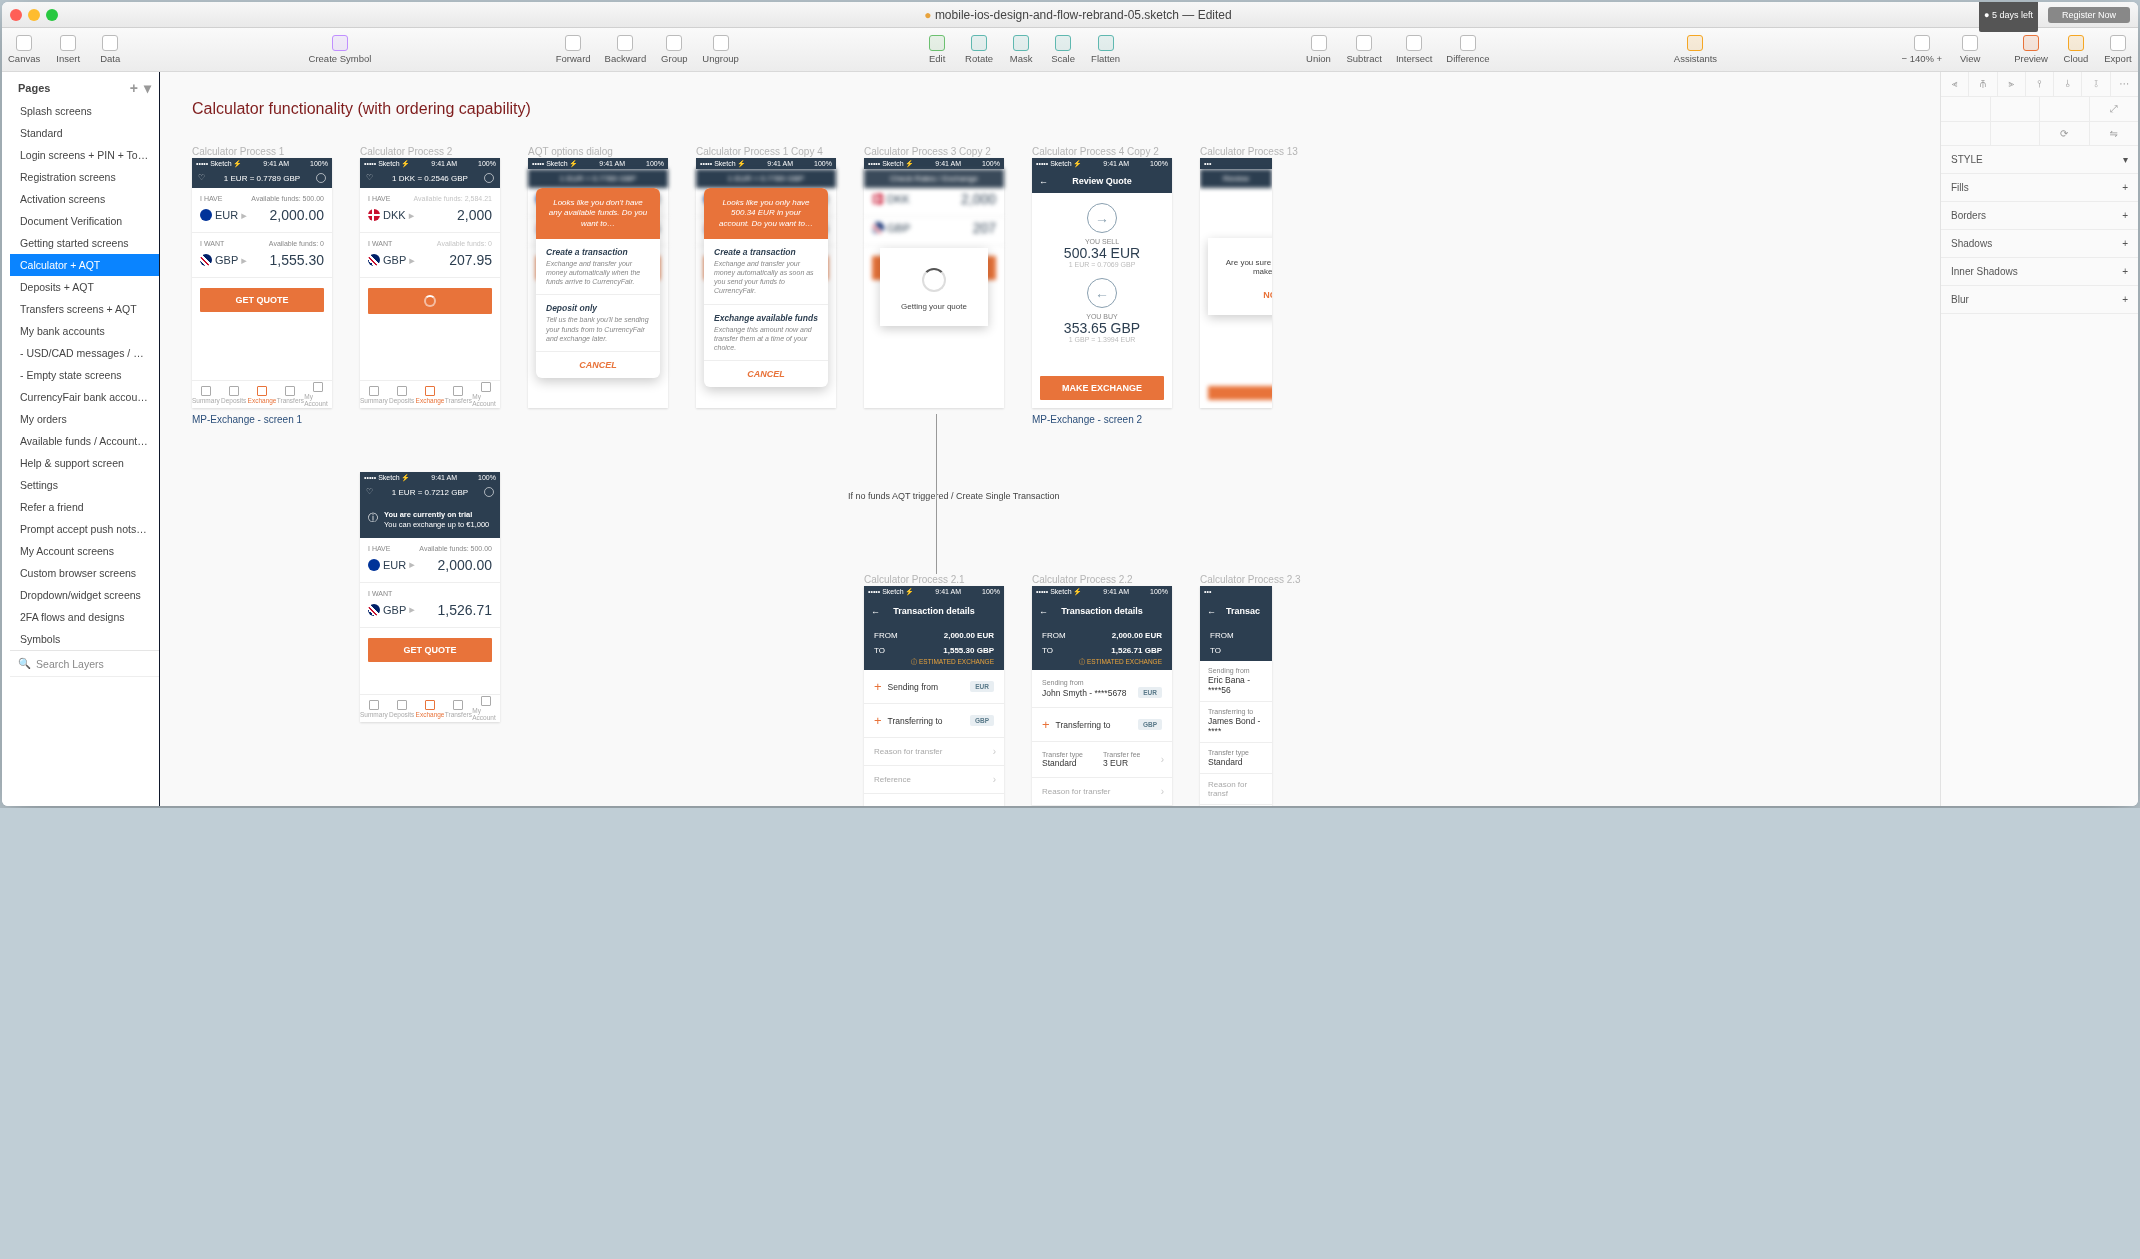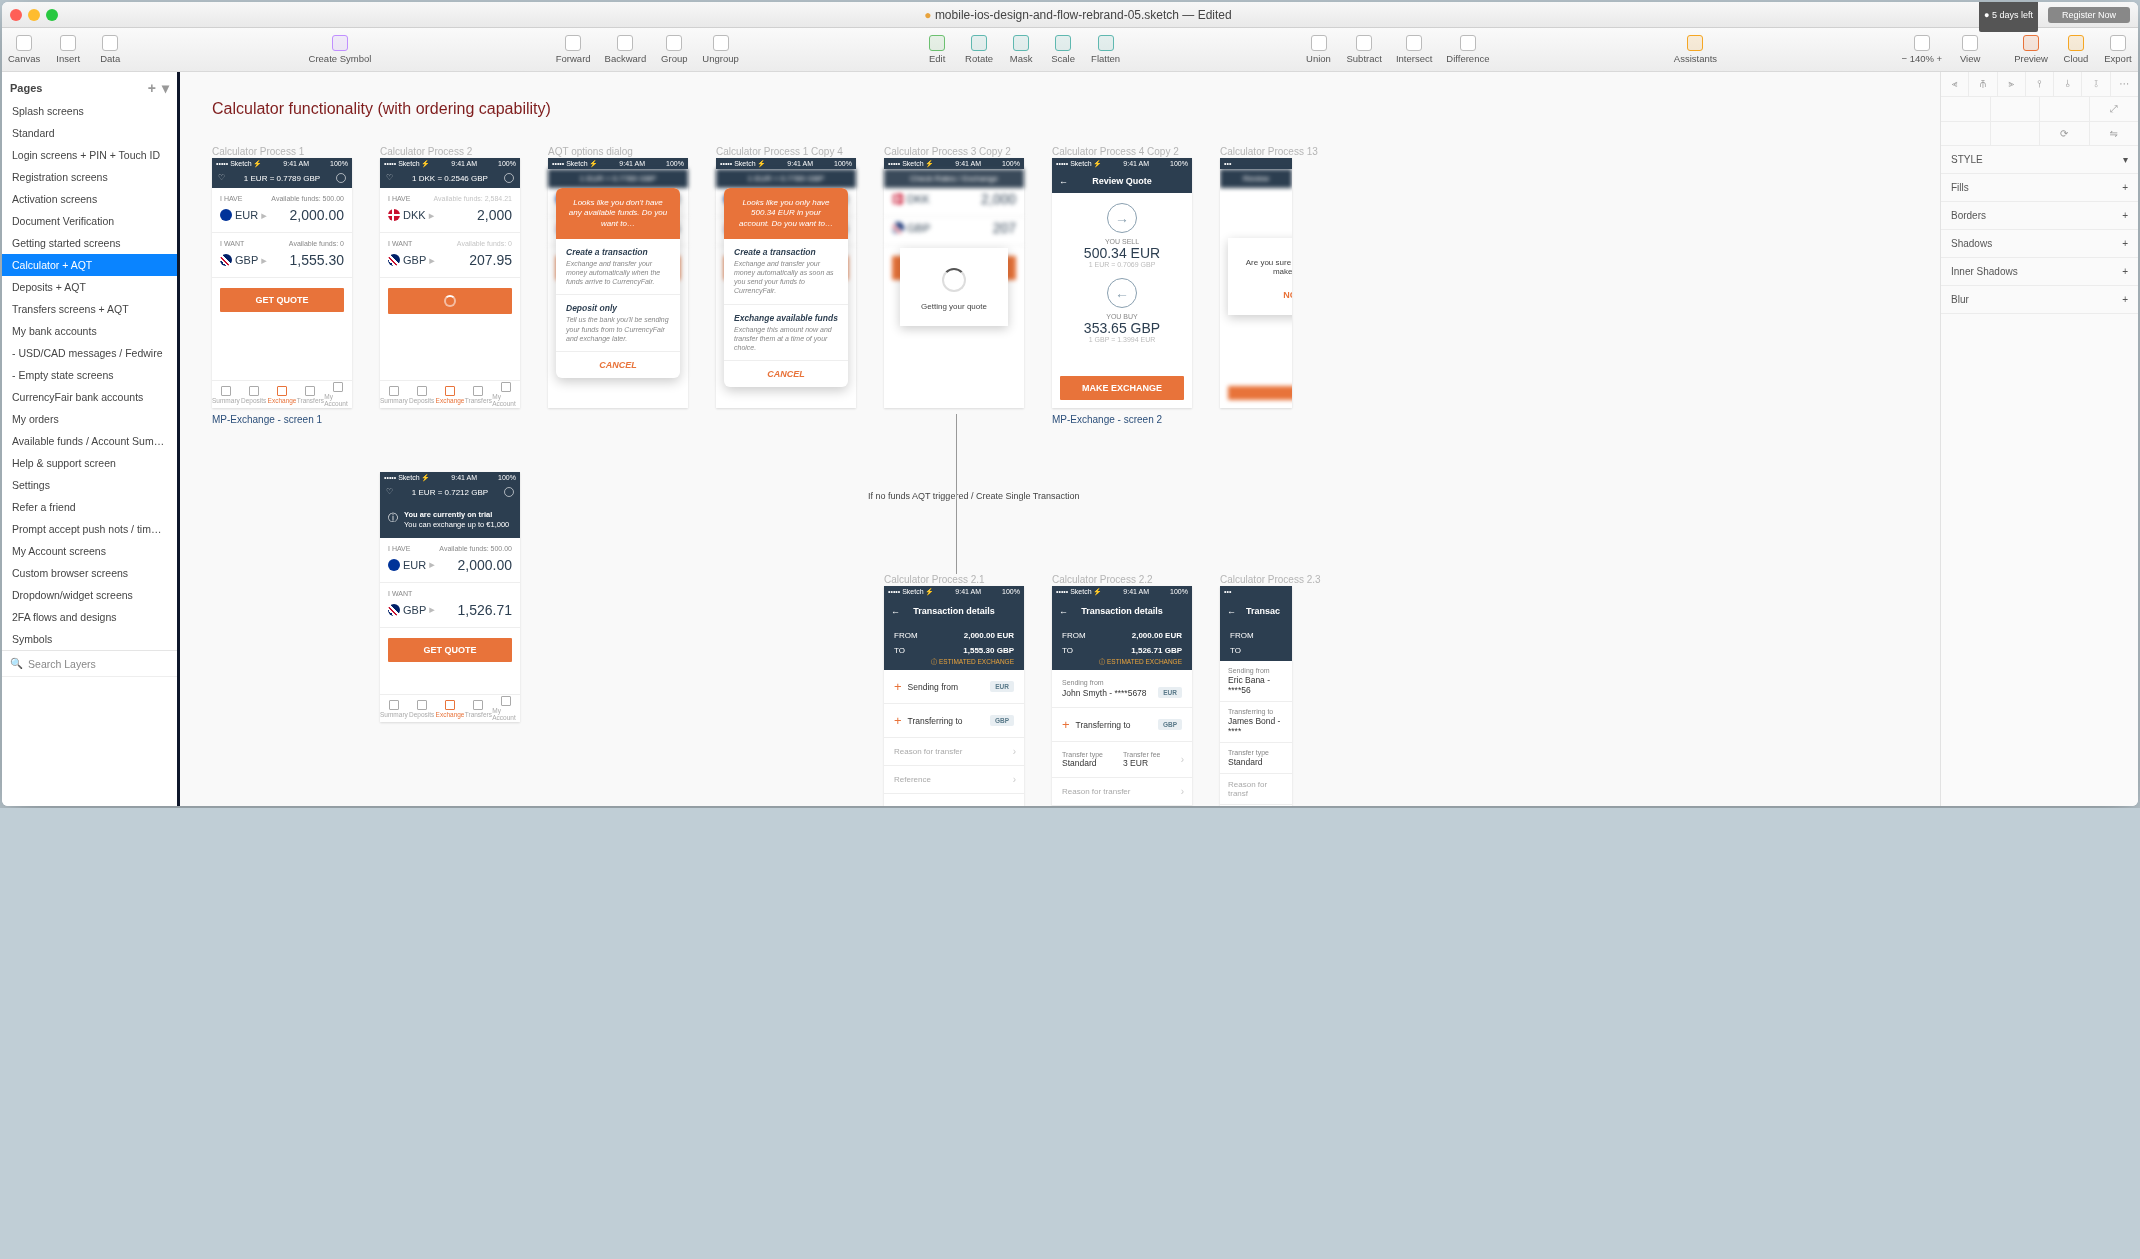--- a/index.html
+++ b/index.html
@@ -16,21 +16,21 @@
 .tbgroup{display:flex; gap:14px; align-items:flex-end;}
 .tbtn{display:flex; flex-direction:column; align-items:center; gap:2px; cursor:default; min-width:28px;}
 .tbtn .ic{width:16px;height:16px;border:1px solid #bbb;border-radius:3px;background:#fff;}
 .tbtn.purple .ic{border-color:#c08fff;background:#c08fff20;}
 .tbtn.green .ic{border-color:#6cc070;background:#6cc07020;}
 .tbtn.teal .ic{border-color:#5fb8b0;background:#5fb8b020;}
 .tbtn.orange .ic{border-color:#f5a623;background:#f5a62325;}
 .tbtn.dorange .ic{border-color:#e8733a;background:#e8733a25;}
 .spacer{flex:1}
 .body { flex:1; display:flex; overflow:hidden; }
-.left { width:178px; border-right:3px solid #0f172a; display:flex; flex-direction:column; background:#fff; }
+.left { width:158px; border-right:1px solid #0f172a; display:flex; flex-direction:column; background:#fff;padding-left:8px; }
 .left .phead{padding:8px 8px 4px; font-size:11px; font-weight:600; color:#444; display:flex; justify-content:space-between; align-items:center;}
 .phead .act{color:#999; font-size:14px; display:flex; gap:6px;}
 .pages{overflow:auto; font-size:10.5px; color:#444;}
 .pages .pi{padding:5px 10px; white-space:nowrap; overflow:hidden; text-overflow:ellipsis;}
 .pages .pi.sel{background:#0a84ff; color:#fff;}
 .layers{flex:1; border-top:1px solid #e5e5e5; overflow:auto; font-size:10.5px; color:#444;}
 .layers .search{padding:6px 8px; border-bottom:1px solid #eee; display:flex; gap:5px; align-items:center; color:#888;}
 .layers .li{padding:4px 8px 4px 20px;}
 .layers .li.l2{padding-left:32px}
 .layers .li.l3{padding-left:44px}

